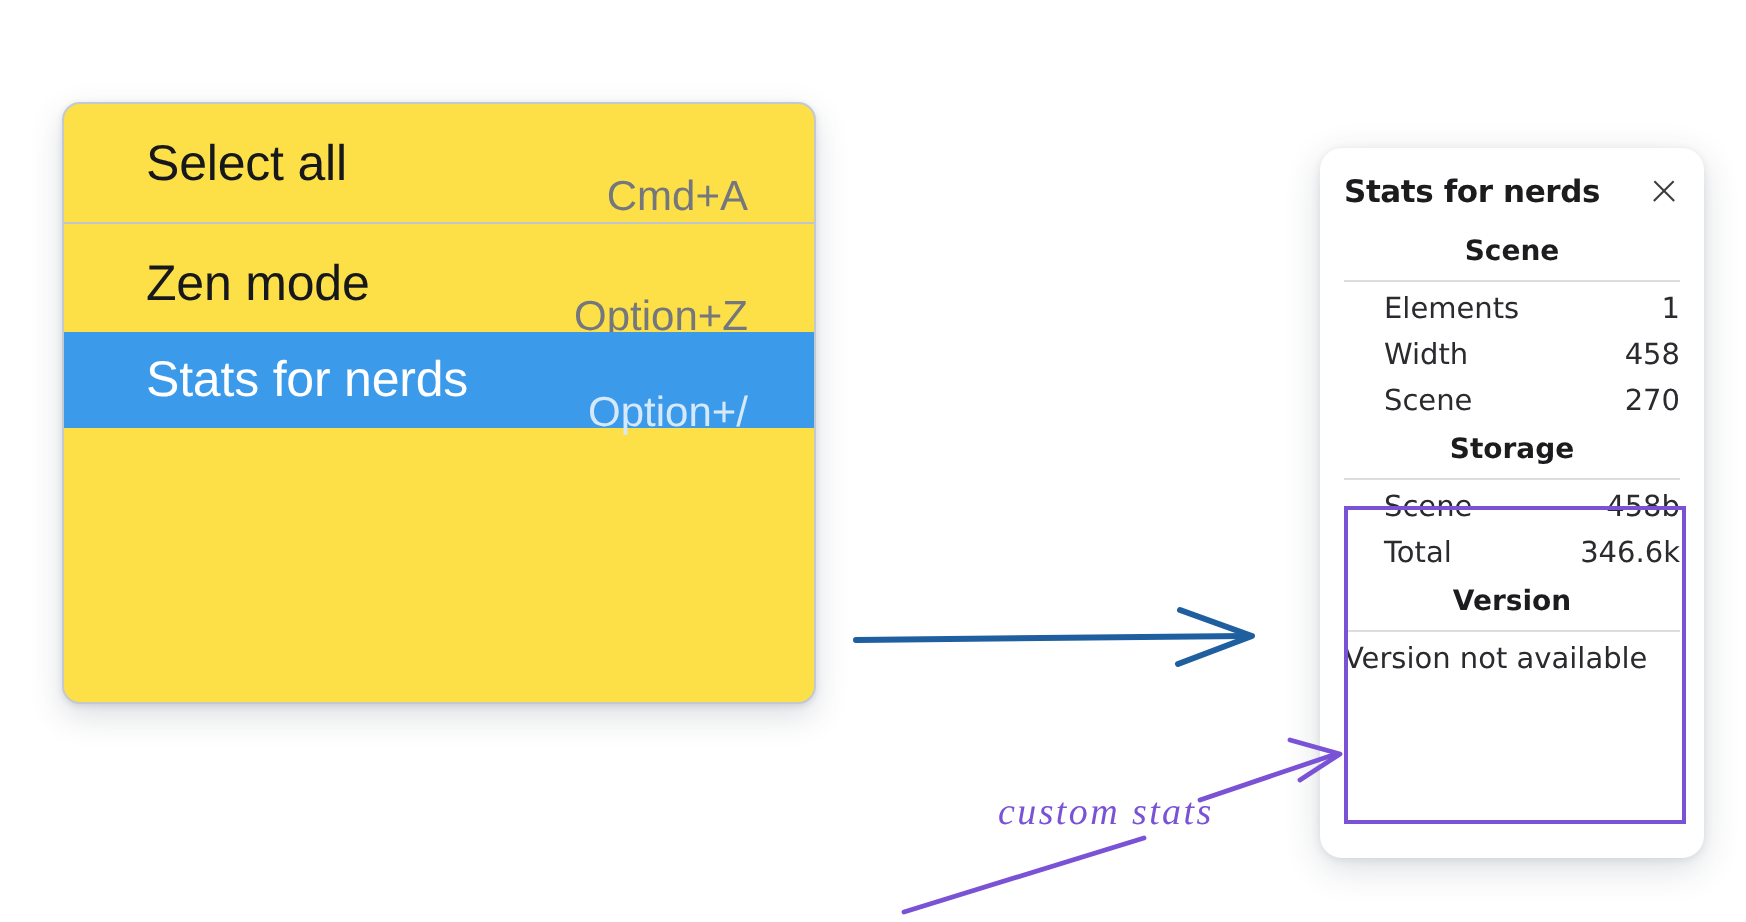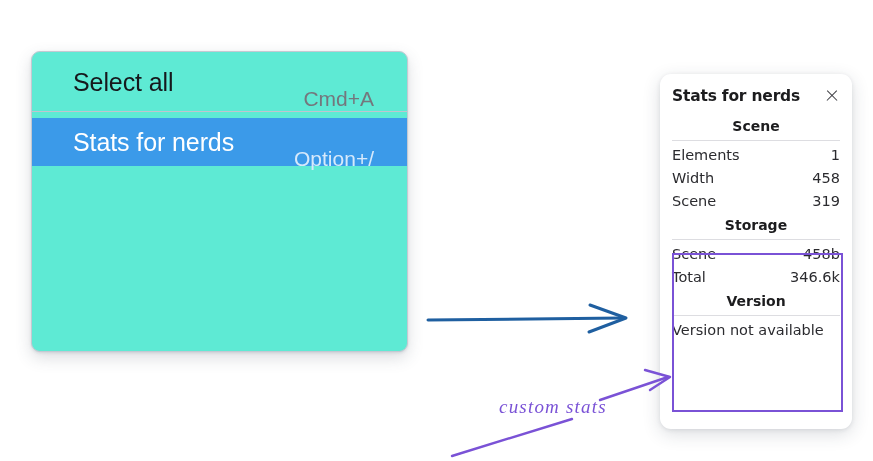--- a/index.html
+++ b/index.html
@@ -16,21 +16,21 @@
     font-family: "Liberation Sans", sans-serif;
   }
 
   
   #context-menu {
     position: absolute;
     left: 31px;
     top: 51px;
     width: 377px;
     height: 301px;
-    background: #5eead4;
+    background: #fde047;
     border: 1px solid #c3c9d2;
     border-radius: 9px;
     box-shadow: 0 6px 16px rgba(60,70,90,0.18), 0 1px 3px rgba(60,70,90,0.14);
     box-sizing: border-box;
     overflow: hidden;
   }
   .menu-group {
     padding: 6px 0 5px 0;
   }
   .menu-sep {
@@ -125,20 +125,21 @@
     background: #dddde1;
     margin: 0 0 2px 0;
   }
   .stat-row {
     display: flex;
     justify-content: space-between;
     align-items: baseline;
     font-size: 14.5px;
     color: #2b2b2f;
     padding: 3.5px 0;
+    margin-left: 20px;
   }
   .stat-row .k { white-space: nowrap; }
   .stat-row .v { white-space: nowrap; }
   .version-line {
     font-size: 14.5px;
     color: #2b2b2f;
     padding: 4px 12px 3px 0;
     white-space: nowrap;
   }
 
@@ -183,20 +184,24 @@
     <div class="menu-group">
       <div class="menu-item">
         <span class="label">Select all</span>
         <span class="shortcut">Cmd+A</span>
       </div>
     </div>
 
     <div class="menu-sep"></div>
 
     <div class="menu-group">
+      <div class="menu-item">
+        <span class="label">Zen mode</span>
+        <span class="shortcut">Option+Z</span>
+      </div>
       <div class="menu-item selected">
         <span class="label">Stats for nerds</span>
         <span class="shortcut">Option+/</span>
       </div>
     </div>
   </div>
 
   <div id="stats-panel">
     <div id="stats-head">
       <span class="title">Stats for nerds</span>
@@ -210,21 +215,21 @@
       <div class="stat-row">
         <span class="k">Elements</span>
         <span class="v">1</span>
       </div>
       <div class="stat-row">
         <span class="k">Width</span>
         <span class="v">458</span>
       </div>
       <div class="stat-row">
         <span class="k">Scene</span>
-        <span class="v">319</span>
+        <span class="v">270</span>
       </div>
 
       <div class="sec-title">Storage</div>
       <div class="sec-rule"></div>
       <div class="stat-row">
         <span class="k">Scene</span>
         <span class="v">458b</span>
       </div>
       <div class="stat-row">
         <span class="k">Total</span>

